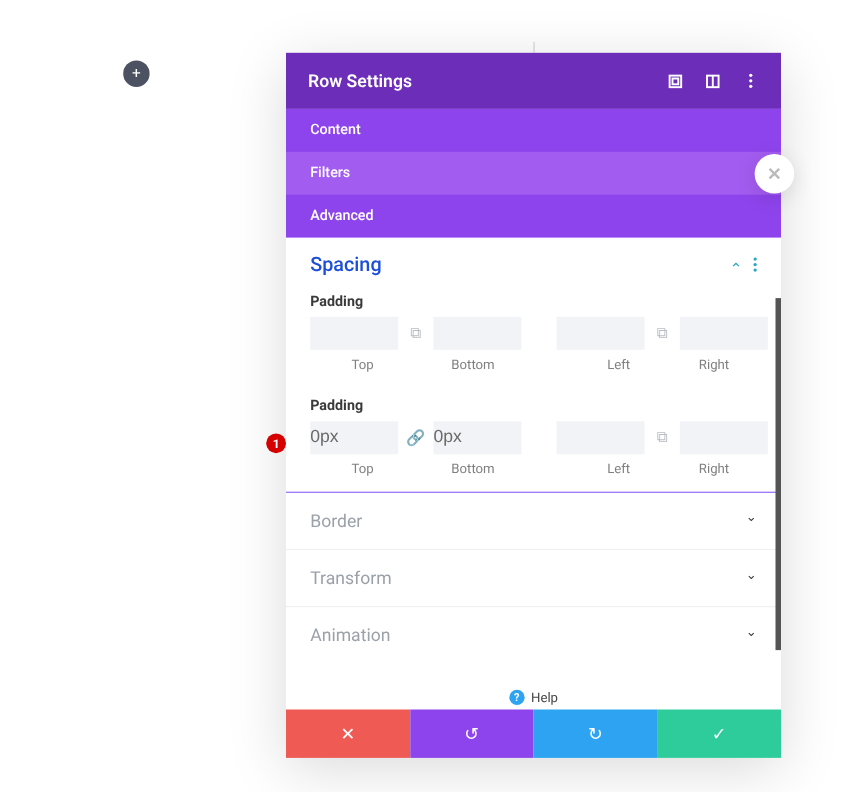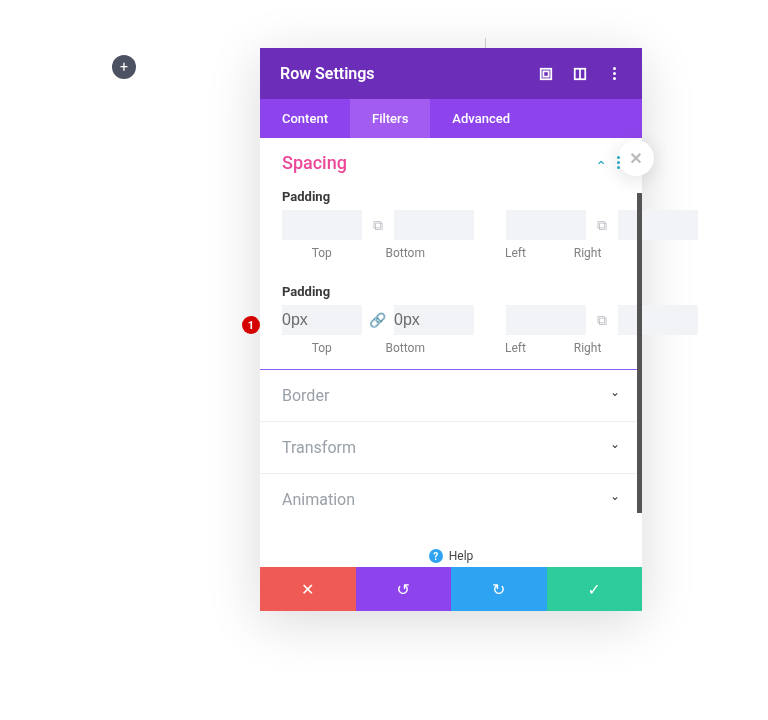--- a/index.html
+++ b/index.html
@@ -31,41 +31,41 @@
     left: 485px;
     top: 38px;
     width: 1px;
     height: 10px;
     background: #d3d3d3;
   }
   .panel {
     position: absolute;
     top: 48px;
     left: 260px;
-    width: 382px;
+    width: 450px;
     background: #fff;
     box-shadow: 0 10px 50px rgba(0,0,0,0.15);
   }
   
   .panel-header {
     background: #6C2EB9;
     color: #fff;
     padding: 16px 20px;
     display: flex;
     align-items: center;
     justify-content: space-between;
   }
   .panel-title { font-size: 16px; font-weight: 600; }
   .header-actions { display: flex; gap: 18px; align-items: center; }
   .hicon { width: 16px; height: 16px; display: flex; align-items: center; justify-content: center; cursor:pointer; }
   .hicon svg { stroke: #fff; fill: none; stroke-width: 2; }
   .vdots { display:flex; flex-direction:column; gap:2px; }
   .vdots span { width:3px; height:3px; background:#fff; border-radius:50%; }
   
-  .tabs { display:flex; background:#8E44EC; }
+  .tabs { display:flex; background:#8E44EC;flex-direction:column; }
   .tab {
     padding: 12px 22px;
     color: #fff;
     font-size: 13px;
     font-weight: 500;
     cursor: pointer;
   }
   .tab.active { background:#A35CF0; }
   .close-bubble {
     position:absolute;
@@ -92,21 +92,21 @@
     width:5px;
     height:320px;
     background:#545454;
   }
   .section-head {
     display:flex;
     justify-content:space-between;
     align-items:center;
     padding: 14px 22px 6px 22px;
   }
-  .section-title { color:#ec4899; font-size:18px; font-weight:500; }
+  .section-title { color:#1d4ed8; font-size:18px; font-weight:500; }
   .section-actions { display:flex; gap:10px; align-items:center; color:#27A6C3; }
   .chev-up::before { content:"\2303"; font-size:14px; display:inline-block; transform:translateY(3px); }
   .vdots-blue { display:flex; flex-direction:column; gap:2px; }
   .vdots-blue span { width:3px;height:3px;background:#27A6C3;border-radius:50%; }
 
   .group-label { font-size:13px; font-weight:700; color:#3a3a3a; padding:10px 22px 6px 22px; }
   .spacing-row {
     display:flex;
     align-items:center;
     padding:0 22px;

